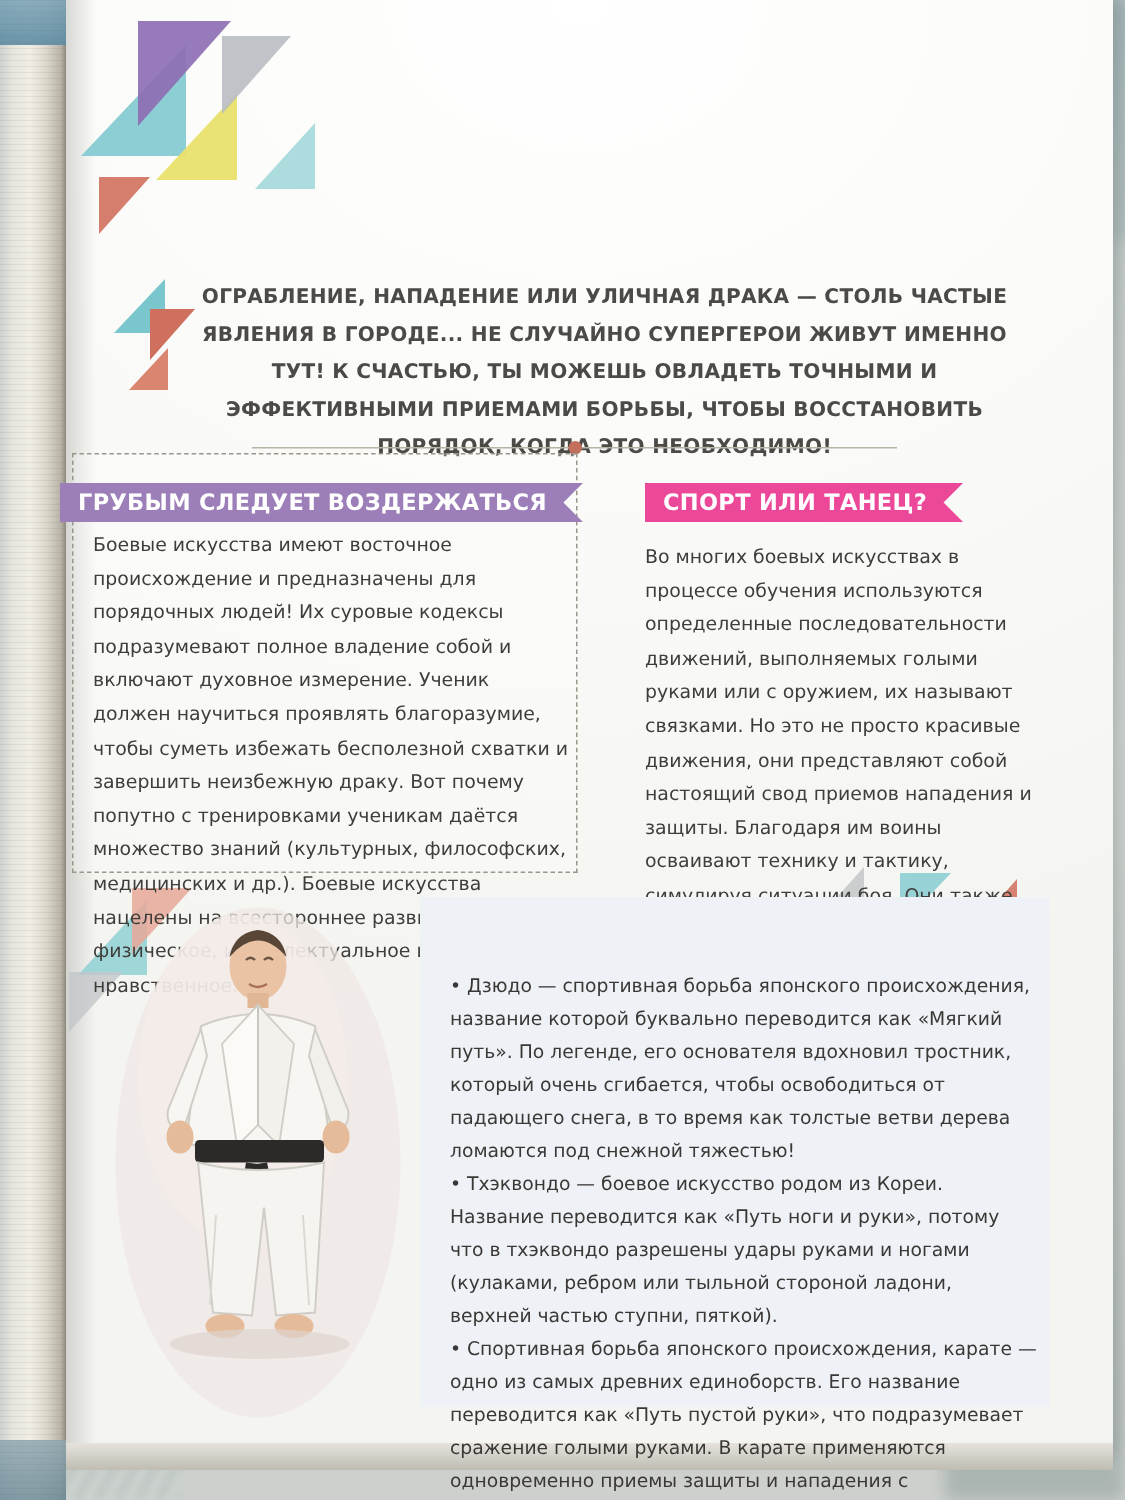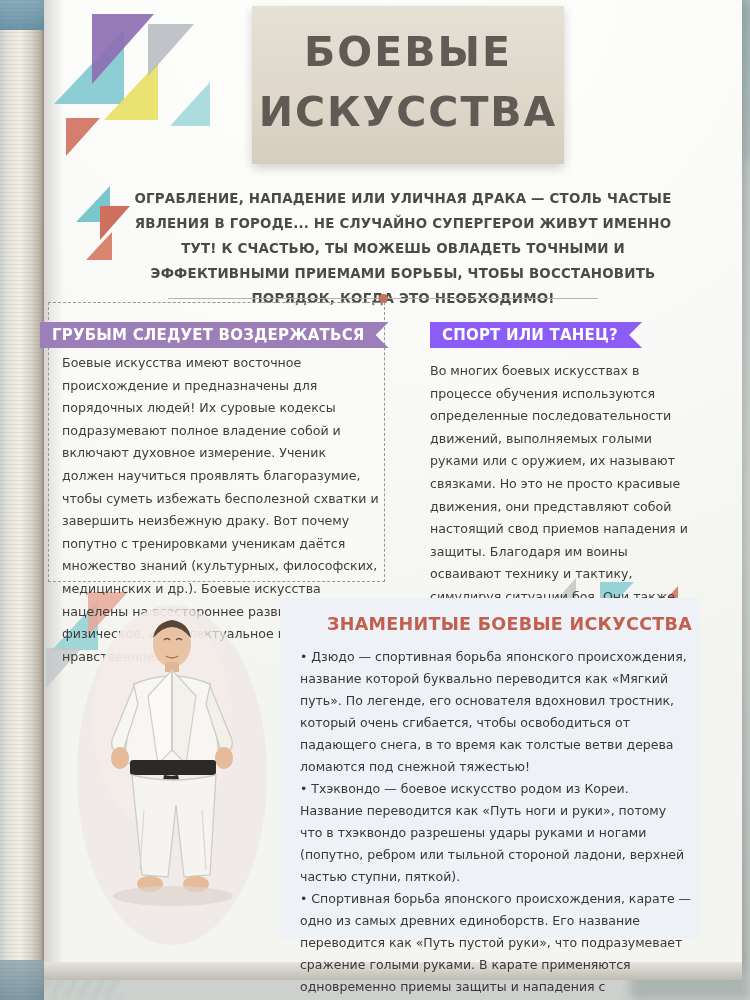--- a/index.html
+++ b/index.html
@@ -175,21 +175,21 @@
     letter-spacing: .2px;
   }
   .ribbon.purple {
     left: 40px; top: 322px;
     background: #9c7fb8;
     clip-path: polygon(0 0, 100% 0, calc(100% - 13px) 50%, 100% 100%, 0 100%);
     padding-right: 24px;
   }
   .ribbon.olive {
     left: 430px; top: 322px;
-    background: #8b5cf6;
+    background: #ec4899;
     clip-path: polygon(0 0, 100% 0, calc(100% - 13px) 50%, 100% 100%, 0 100%);
     padding-right: 24px;
     text-align: center;
   }
   .body-text {
     position: absolute;
     color: #3f3d3a;
     font-family: "DejaVu Sans", sans-serif;
     font-size: 12.6px;
     line-height: 22.6px;
@@ -265,46 +265,39 @@
   <div class="tri" style="left:86px; top:232px; border-width:0 0 28px 26px; border-color:transparent transparent #d98570 transparent;"></div>
 
   <div class="tri" style="left:52px; top:600px; border-width:0 0 50px 46px; border-color:transparent transparent #8fd0d4 transparent; opacity:.85;"></div>
   <div class="tri" style="left:88px; top:592px; border-width:44px 40px 0 0; border-color:#e6a899 transparent transparent transparent; opacity:.85;"></div>
   <div class="tri" style="left:46px; top:648px; border-width:40px 36px 0 0; border-color:#c3c7c9 transparent transparent transparent; opacity:.8;"></div>
 
   <div class="tri" style="left:540px; top:578px; border-width:0 0 40px 36px; border-color:transparent transparent #bfc4c6 transparent; opacity:.8;"></div>
   <div class="tri" style="left:600px; top:582px; border-width:36px 34px 0 0; border-color:#86ccd1 transparent transparent transparent; opacity:.85;"></div>
   <div class="tri" style="left:646px; top:586px; border-width:0 0 36px 32px; border-color:transparent transparent #cf6f5d transparent; opacity:.85;"></div>
 
-  <div class="title-plaque">
-    <div class="txt">
-      <span>БОЕВЫЕ</span>
-      <span class="l2">ИСКУССТВА</span>
-    </div>
-  </div>
 
   <div class="intro">ОГРАБЛЕНИЕ, НАПАДЕНИЕ ИЛИ УЛИЧНАЯ ДРАКА — СТОЛЬ ЧАСТЫЕ ЯВЛЕНИЯ В ГОРОДЕ... НЕ СЛУЧАЙНО СУПЕРГЕРОИ ЖИВУТ ИМЕННО ТУТ! К СЧАСТЬЮ, ТЫ МОЖЕШЬ ОВЛАДЕТЬ ТОЧНЫМИ И ЭФФЕКТИВНЫМИ ПРИЕМАМИ БОРЬБЫ, ЧТОБЫ ВОССТАНОВИТЬ ПОРЯДОК, КОГДА ЭТО НЕОБХОДИМО!</div>
 
   <div class="divider">
     <div class="line"></div>
     <div class="dot"></div>
   </div>
 
   <div class="box-dashed"></div>
   <div class="ribbon purple">ГРУБЫМ СЛЕДУЕТ ВОЗДЕРЖАТЬСЯ</div>
   <div class="body-text col-left-text">Боевые искусства имеют восточное происхождение и предназначены для порядочных людей! Их суровые кодексы подразумевают полное владение собой и включают духовное измерение. Ученик должен научиться проявлять благоразумие, чтобы суметь избежать бесполезной схватки и завершить неизбежную драку. Вот почему попутно с тренировками ученикам даётся множество знаний (культурных, философских, медицинских и др.). Боевые искусства нацелены на всестороннее развитие личности: физическое, интеллектуальное и нравственное.</div>
 
   <div class="ribbon olive">СПОРТ ИЛИ ТАНЕЦ?</div>
   <div class="body-text col-right-text">Во многих боевых искусствах в процессе обучения используются определенные последовательности движений, выполняемых голыми руками или с оружием, их называют связками. Но это не просто красивые движения, они представляют собой настоящий свод приемов нападения и защиты. Благодаря им воины осваивают технику и тактику, симулируя ситуации боя. Они также помогают концентрации и координации физических усилий и дыхания.</div>
 
   <div class="panel-famous"></div>
-  <div class="panel-famous-title">ЗНАМЕНИТЫЕ БОЕВЫЕ ИСКУССТВА</div>
   <div class="panel-famous-body">
     <p>• Дзюдо — спортивная борьба японского происхождения, название которой буквально переводится как «Мягкий путь». По легенде, его основателя вдохновил тростник, который очень сгибается, чтобы освободиться от падающего снега, в то время как толстые ветви дерева ломаются под снежной тяжестью!</p>
-    <p>• Тхэквондо — боевое искусство родом из Кореи. Название переводится как «Путь ноги и руки», потому что в тхэквондо разрешены удары руками и ногами (попутно, ребром или тыльной стороной ладони, верхней частью ступни, пяткой).</p>
+    <p>• Тхэквондо — боевое искусство родом из Кореи. Название переводится как «Путь ноги и руки», потому что в тхэквондо разрешены удары руками и ногами (кулаками, ребром или тыльной стороной ладони, верхней частью ступни, пяткой).</p>
     <p>• Спортивная борьба японского происхождения, карате — одно из самых древних единоборств. Его название переводится как «Путь пустой руки», что подразумевает сражение голыми руками. В карате применяются одновременно приемы защиты и нападения с оптимальным использованием всех частей тела.</p>
   </div>
 
   <div class="judoka-wrap">
     <svg width="200" height="350" viewBox="0 0 200 350" xmlns="http://www.w3.org/2000/svg">
 
       <ellipse cx="100" cy="175" rx="95" ry="170" fill="#efe7e4" opacity="0.75"></ellipse>
       <ellipse cx="90" cy="120" rx="70" ry="110" fill="#f3ece9" opacity="0.7"></ellipse>
 
       <ellipse cx="100" cy="44" rx="19" ry="23" fill="#e9c3a4"></ellipse>

